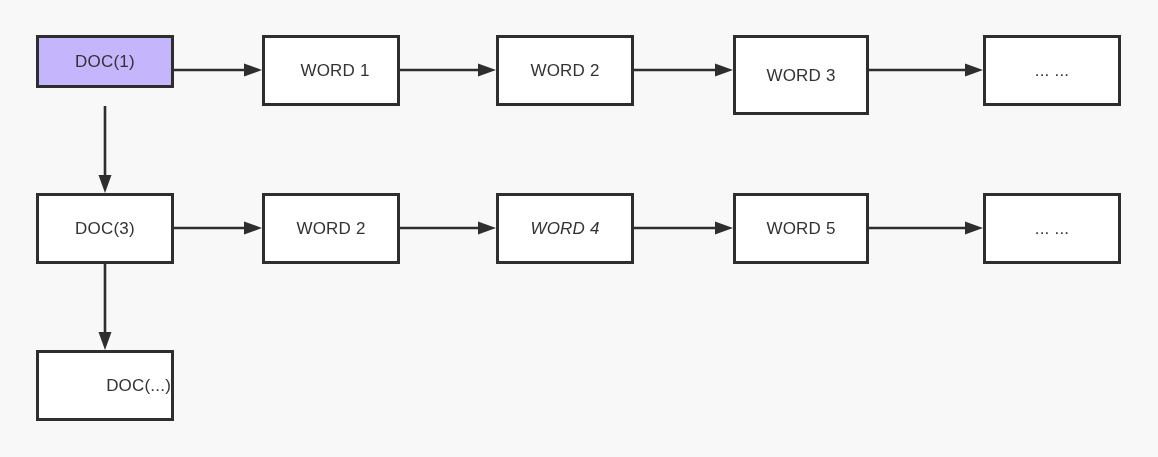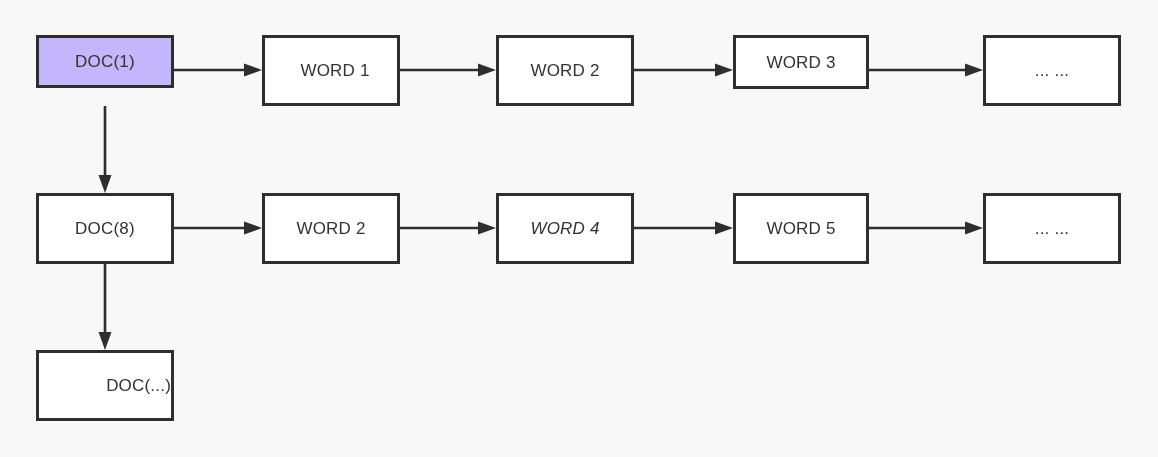--- a/index.html
+++ b/index.html
@@ -103,28 +103,28 @@
   <div id="node-layer">
       <div class="node" style="left: 36px; top: 35px; width: 138px; height: 53px; background: #c4b5fd; border-color: rgb(46, 46, 46); color: rgb(51, 51, 51);">
         <span class="node-label">DOC(1)</span>
       </div>
       <div class="node" style="left: 262px; top: 35px; width: 138px; height: 71px; background: rgb(255, 255, 255); border-color: rgb(46, 46, 46); color: rgb(51, 51, 51); padding-left: 8px;">
         <span class="node-label">WORD 1</span>
       </div>
       <div class="node" style="left: 496px; top: 35px; width: 138px; height: 71px; background: rgb(255, 255, 255); border-color: rgb(46, 46, 46); color: rgb(51, 51, 51);">
         <span class="node-label">WORD 2</span>
       </div>
-      <div class="node" style="left: 733px; top: 35px; width: 136px; height: 54px; background: rgb(255, 255, 255); border-color: rgb(46, 46, 46); color: rgb(51, 51, 51);">
+      <div class="node" style="left: 733px; top: 35px; width: 136px; height: 80px; background: rgb(255, 255, 255); border-color: rgb(46, 46, 46); color: rgb(51, 51, 51);">
         <span class="node-label">WORD 3</span>
       </div>
       <div class="node" style="left: 983px; top: 35px; width: 138px; height: 71px; background: rgb(255, 255, 255); border-color: rgb(46, 46, 46); color: rgb(51, 51, 51);">
         <span class="node-label">... ...</span>
       </div>
       <div class="node" style="left: 36px; top: 193px; width: 138px; height: 71px; background: rgb(255, 255, 255); border-color: rgb(46, 46, 46); color: rgb(51, 51, 51);">
-        <span class="node-label">DOC(8)</span>
+        <span class="node-label">DOC(3)</span>
       </div>
       <div class="node" style="left: 262px; top: 193px; width: 138px; height: 71px; background: rgb(255, 255, 255); border-color: rgb(46, 46, 46); color: rgb(51, 51, 51);">
         <span class="node-label">WORD 2</span>
       </div>
       <div class="node" style="left: 496px; top: 193px; width: 138px; height: 71px; background: rgb(255, 255, 255); border-color: rgb(46, 46, 46); color: rgb(51, 51, 51); font-style: italic;">
         <span class="node-label">WORD 4</span>
       </div>
       <div class="node" style="left: 733px; top: 193px; width: 136px; height: 71px; background: rgb(255, 255, 255); border-color: rgb(46, 46, 46); color: rgb(51, 51, 51); justify-content: center;">
         <span class="node-label">WORD 5</span>
       </div>

